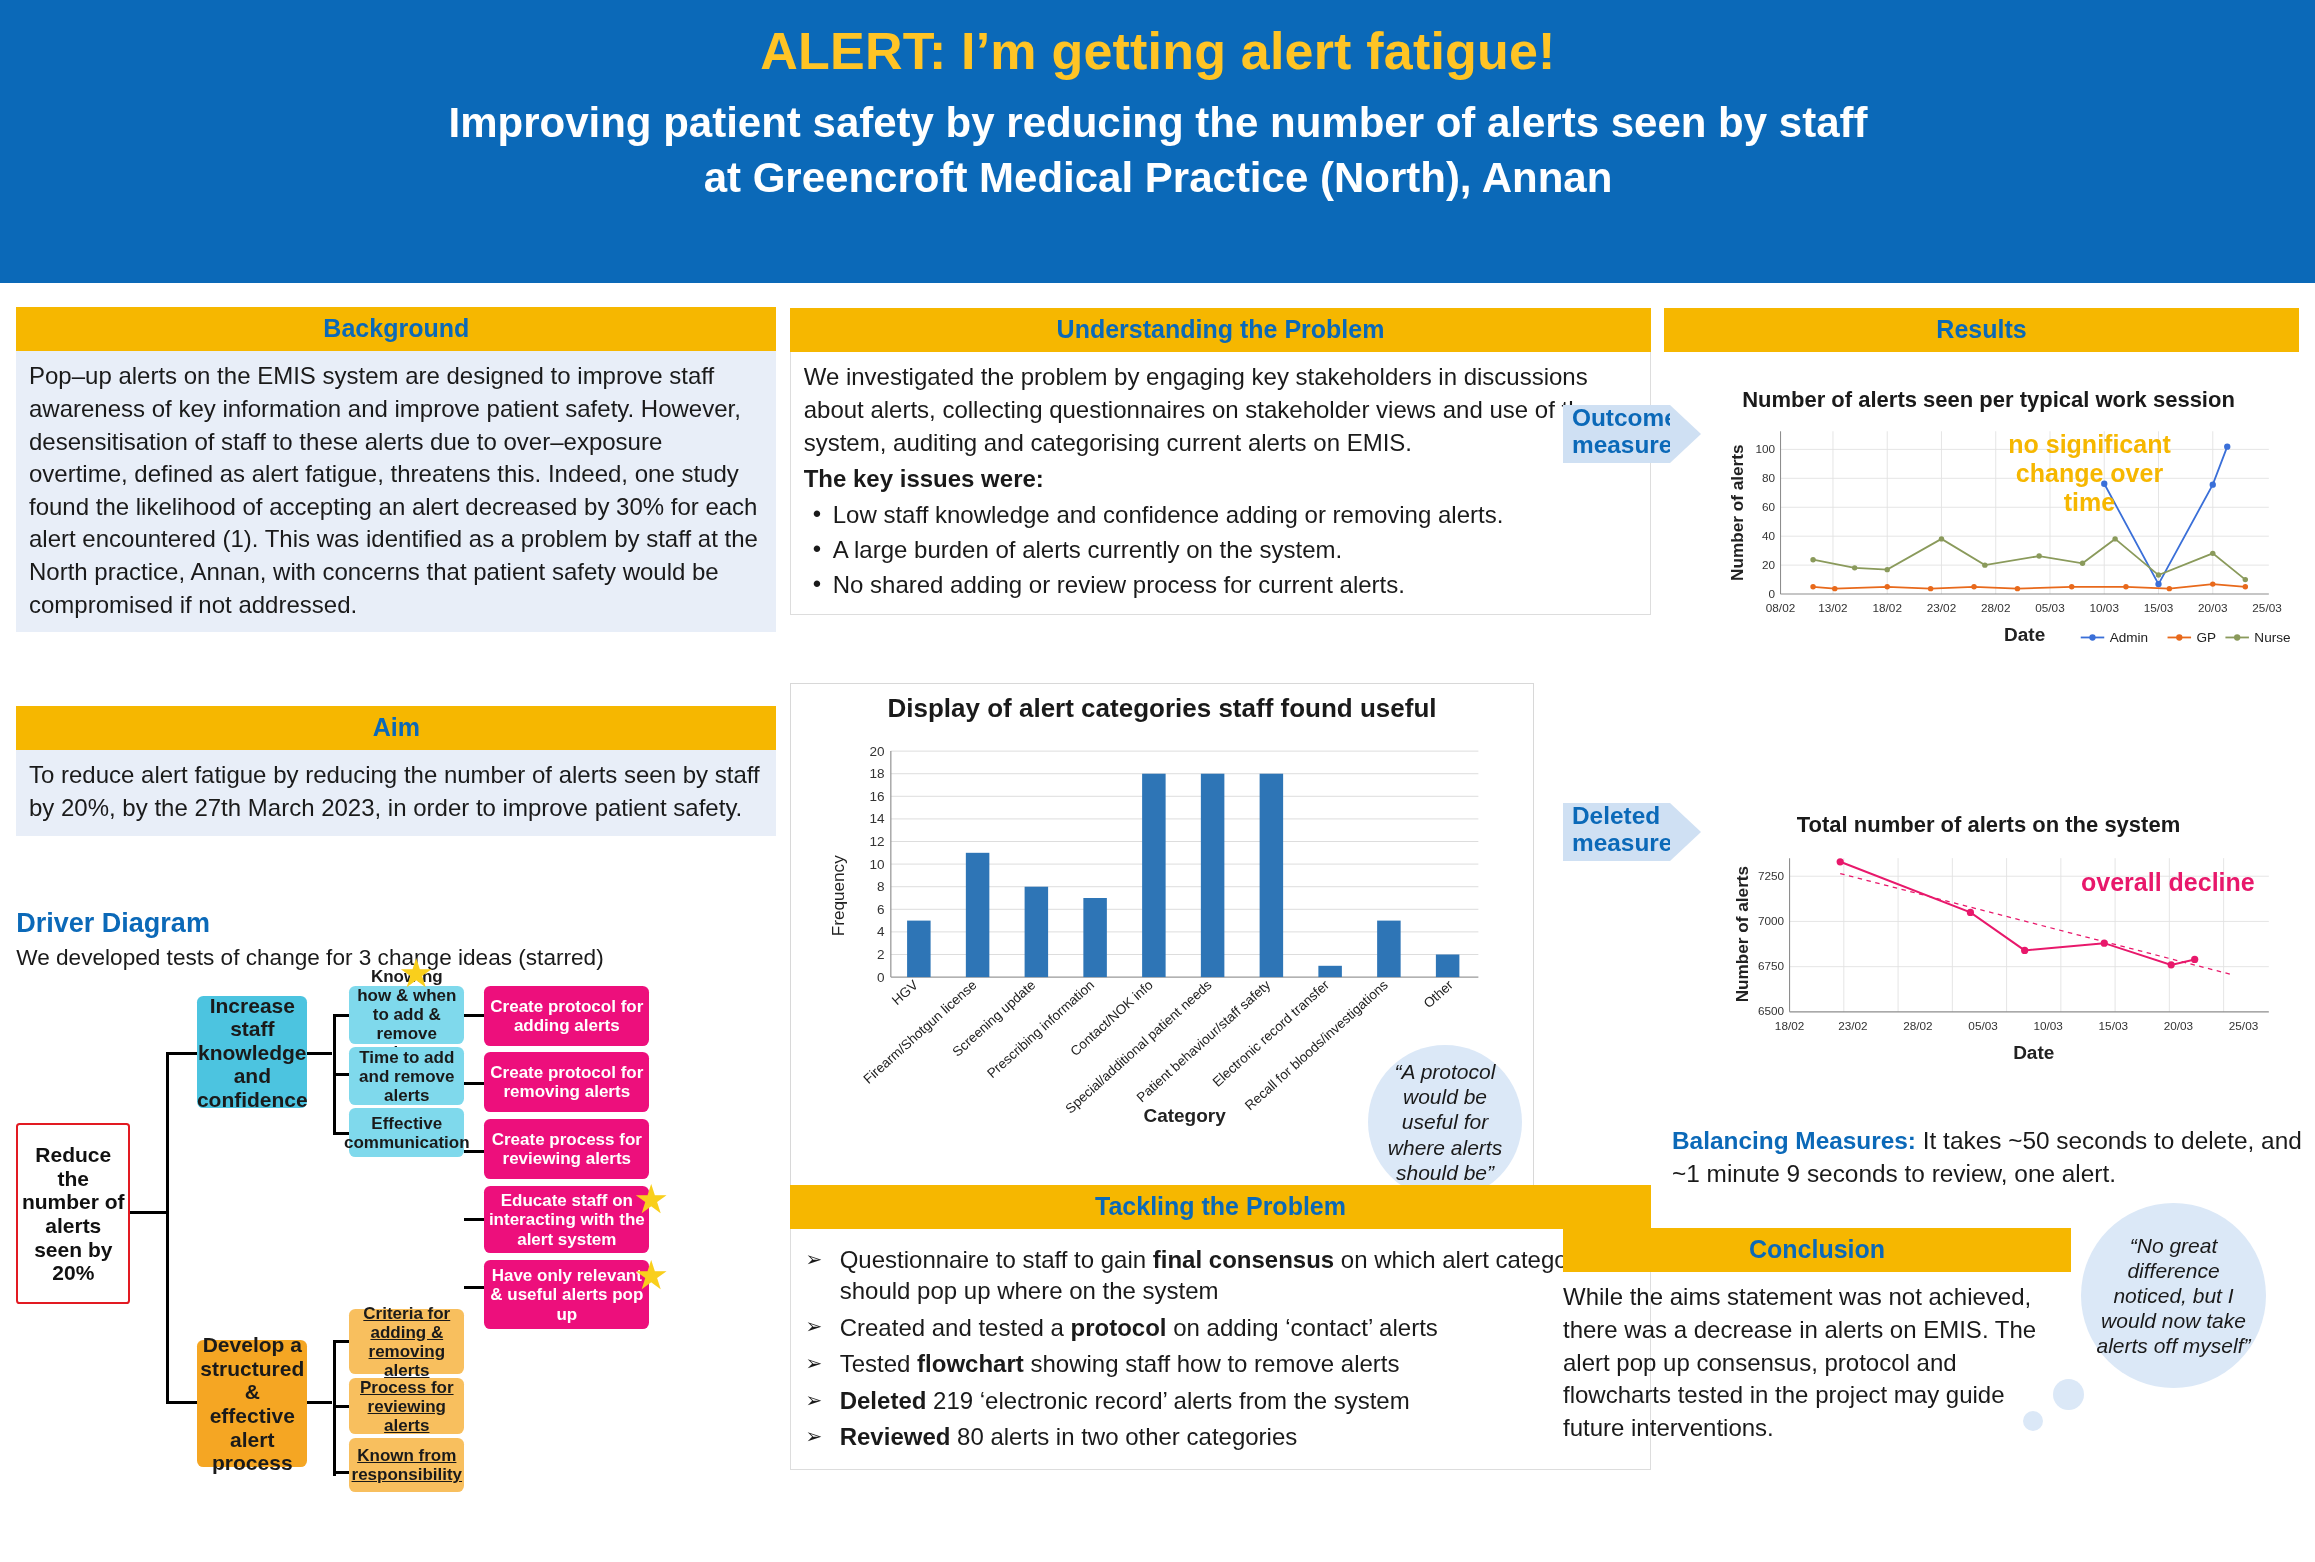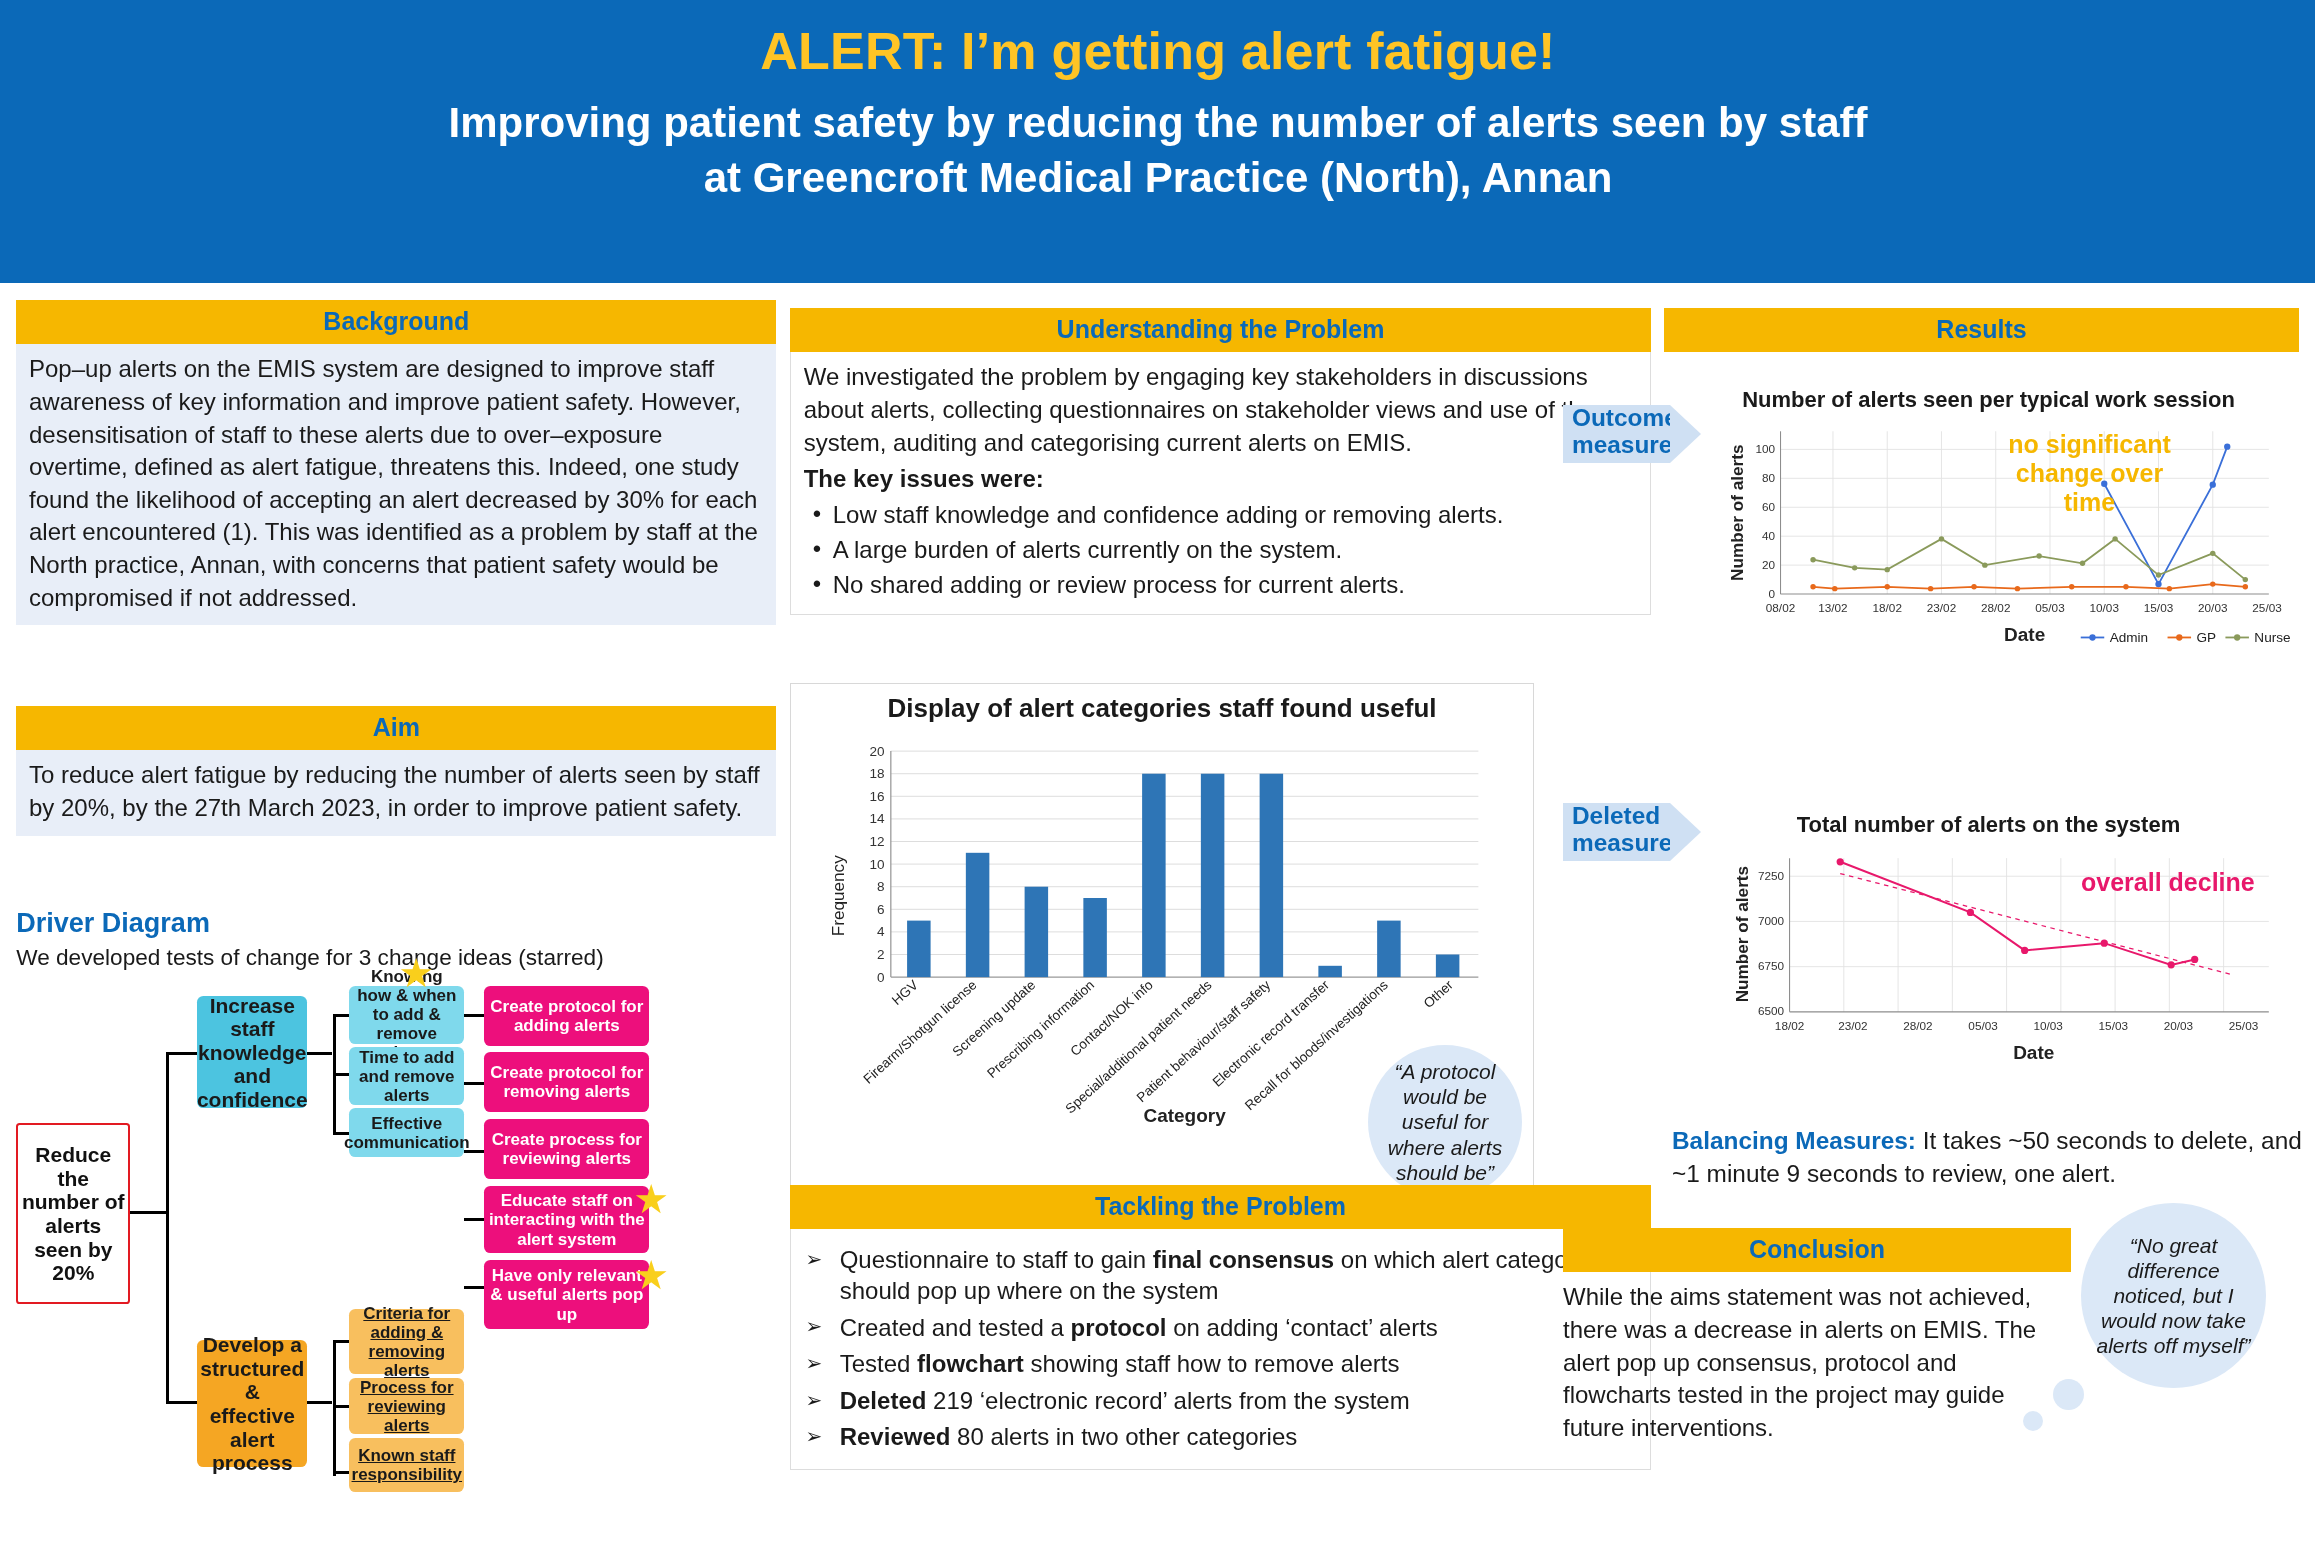--- a/index.html
+++ b/index.html
@@ -30,21 +30,21 @@
   
   .bar {
     background:#f6b700; color:#0b69b8; font-weight:bold;
     text-align:center; font-size:25px; padding:7.2px 0 8.1px 0;
   }
   .panel { background:#e8eef8; }
   .body-text { font-size:24px; line-height:1.36; padding:9px 12.7px 11px 12.7px; }
   .white { background:#ffffff; }
 
   
-  .col-left { position:absolute; left:16.3px; top:300px; width:760px; }
+  .col-left { position:absolute; left:16.3px; top:307px; width:760px; }
   #background-panel { width:760px; }
   #aim-section { position:absolute; left:16.3px; top:706px; width:760px; }
   #driver-block { position:absolute; left:16.3px; top:888px; width:787px;margin-top:20px; }
   .driver-title { color:#0b69b8; font-size:27px; font-weight:bold; }
   .driver-sub { font-size:22.6px; margin-top:6.3px; }
 
   
   .dd { position:relative; width:787px; height:507px; margin-top:7.2px; }
   .dd .box {
     position:absolute; border-radius:6.3px; display:flex; align-items:center;
@@ -166,21 +166,21 @@
       <div class="box aim-box">Reduce the number of alerts seen by 20%</div>
 
       <div class="box blue" style="left:181px; top:18px; width:110px; height:112px; font-size:21px;">Increase staff knowledge and confidence</div>
       <div class="box orange" style="left:181px; top:362px; width:110px; height:127px; font-size:21px;">Develop a structured &amp; effective alert process</div>
 
       <div class="box cyan-sm" style="left:333px; top:7.2px; width:115px; height:58px;">Knowing how &amp; when to add &amp; remove alerts</div>
       <div class="box cyan-sm" style="left:333px; top:69px; width:115px; height:58px;">Time to add and remove alerts</div>
       <div class="box cyan-sm" style="left:333px; top:130px; width:115px; height:49px;">Effective communication</div>
       <div class="box orange-sm" style="left:333px; top:331px; width:115px; height:65px;">Criteria for adding &amp; removing alerts</div>
       <div class="box orange-sm" style="left:333px; top:400px; width:115px; height:56px;">Process for reviewing alerts</div>
-      <div class="box orange-sm" style="left:333px; top:460px; width:115px; height:54px;">Known staff responsibility</div>
+      <div class="box orange-sm" style="left:333px; top:460px; width:115px; height:54px;">Known from responsibility</div>
 
       <div class="box pink" style="left:468px; top:7.2px; width:165px; height:60px;">Create protocol for adding alerts</div>
       <div class="box pink" style="left:468px; top:74px; width:165px; height:60px;">Create protocol for removing alerts</div>
       <div class="box pink" style="left:468px; top:141px; width:165px; height:60px;">Create process for reviewing alerts</div>
       <div class="box pink" style="left:468px; top:208px; width:165px; height:67px;">Educate staff on interacting with the alert system</div>
       <div class="box pink" style="left:468px; top:282px; width:165px; height:69px;">Have only relevant &amp; useful alerts pop up</div>
 
       <div class="star" style="left:380px; top:-25px;">★</div>
       <div class="star" style="left:615px; top:201px;">★</div>
       <div class="star" style="left:615px; top:277px;">★</div>

